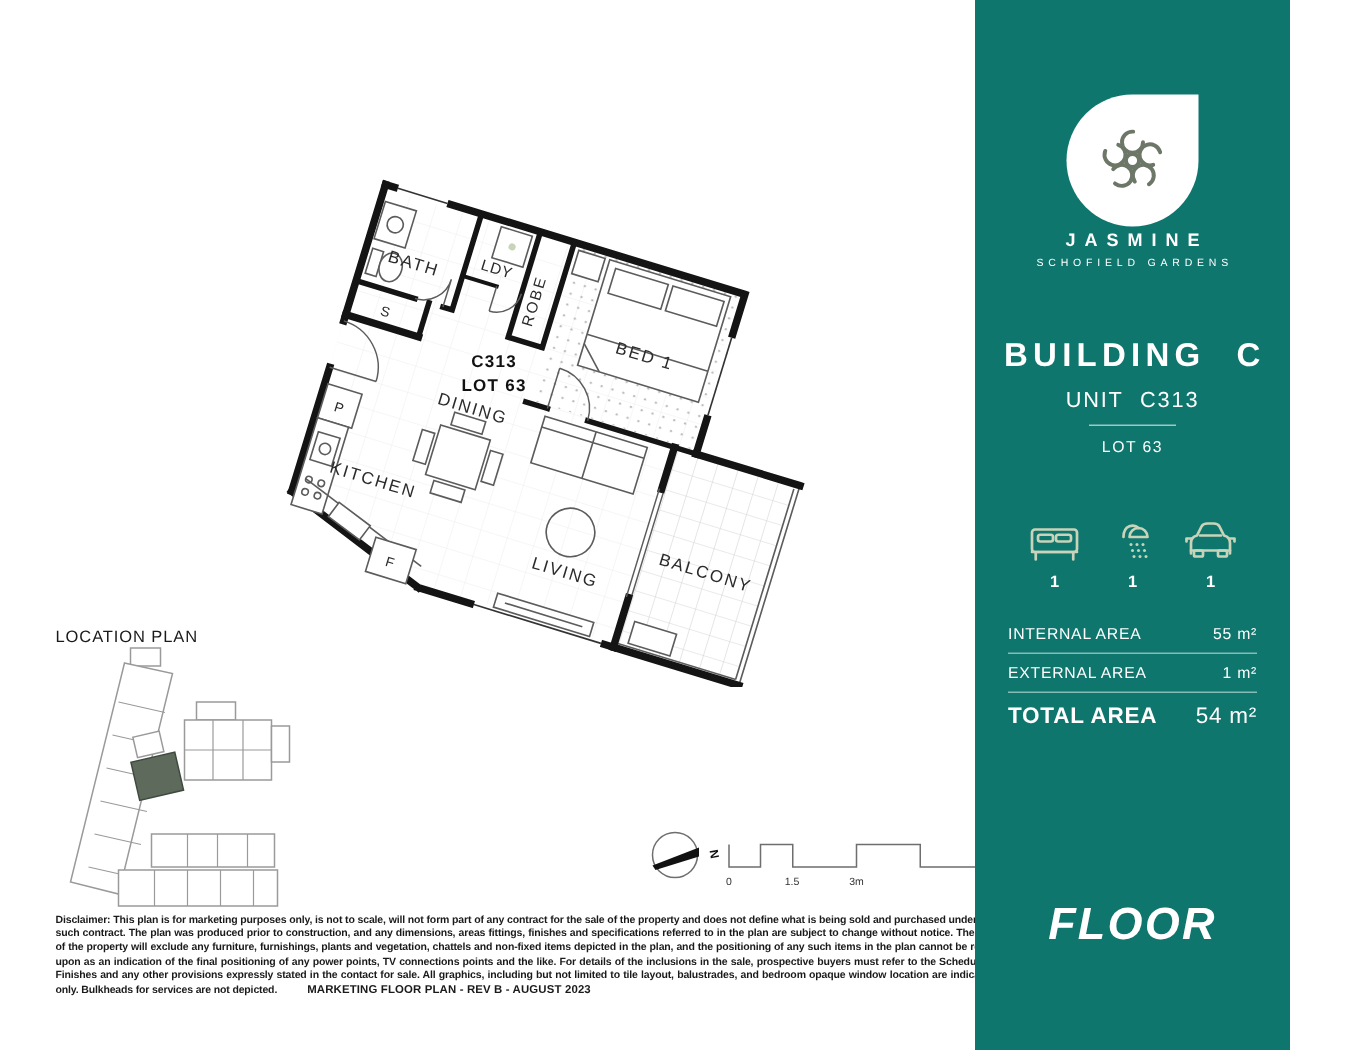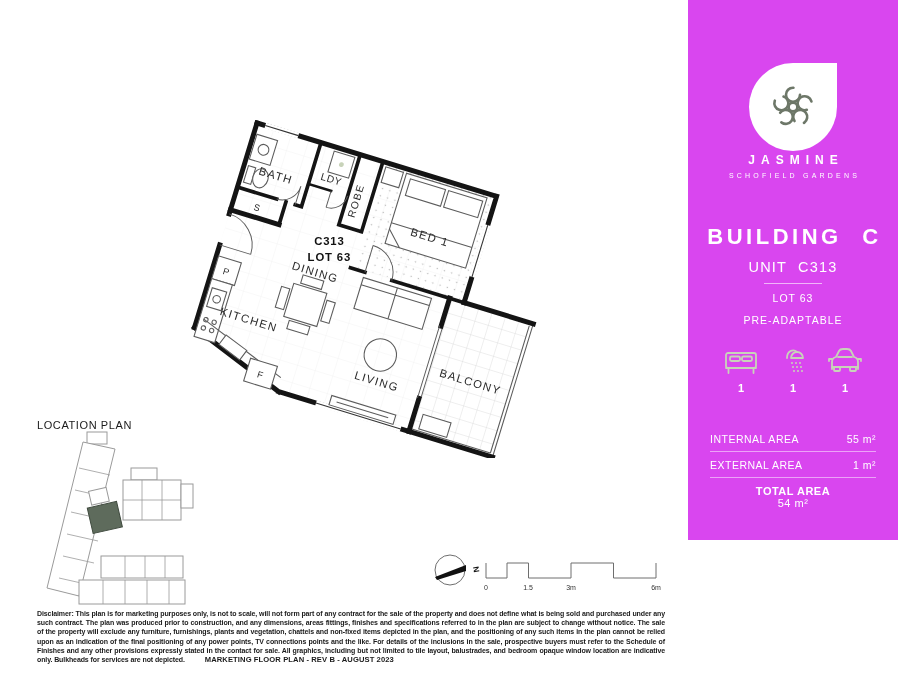--- a/index.html
+++ b/index.html
@@ -1,45 +1,45 @@
 <!DOCTYPE html>
 <html><head>
 <meta charset="utf-8">
 <style>
   html,body{margin:0;padding:0;background:#fff;}
   #canvas{position:relative;width:900px;height:700px;background:#fff;overflow:hidden;
           font-family:"Liberation Sans",sans-serif;}
 
   
-  .panel{position:absolute;left:688px;top:0;width:210px;height:540px;background:#d946ef;}
+  .panel{position:absolute;left:650px;top:0;width:210px;height:700px;background:#0f766e;}
   .panel .ctr{position:absolute;left:0;width:100%;text-align:center;color:#fff;}
   .logo-drop{position:absolute;left:61px;top:63px;width:88px;height:88px;background:#fff;
              border-radius:50% 0 50% 50%;}
   .logo-drop svg{position:absolute;left:16px;top:16px;}
   .fl{fill:none;stroke:#6d7768;stroke-width:3;}
   .brand-name{top:153px;font-size:12px;font-weight:bold;letter-spacing:6px;text-indent:6px;}
   .brand-sub{top:172px;font-size:7px;letter-spacing:3.2px;text-indent:3px;color:#e3e8da;}
   .building{top:224px;font-size:22px;font-weight:bold;letter-spacing:3.5px;word-spacing:11px;
             color:#b2c0a2;text-indent:3px;}
   .unit{top:259px;font-size:14.5px;font-weight:normal;letter-spacing:1.2px;word-spacing:6px;}
   .pdivider{position:absolute;left:76px;top:283px;width:58px;border-top:1px solid rgba(255,255,255,.6);}
   .lot{top:292px;font-size:10.5px;letter-spacing:1px;}
   .variant{top:314px;font-size:10.5px;letter-spacing:1px;}
   .stats{position:absolute;left:0;top:346px;width:100%;display:flex;justify-content:center;gap:10px;}
   .stat{width:42px;display:flex;flex-direction:column;align-items:center;}
   .stat svg{display:block;}
   .ic{fill:none;stroke:#c8d3b9;stroke-width:1.8;stroke-linecap:round;stroke-linejoin:round;}
   .icf{fill:#c8d3b9;stroke:none;}
   .stat .count{margin-top:5px;color:#fff;font-size:11px;font-weight:bold;}
-  .areas{position:absolute;left:22px;top:410px;width:166px;color:#fff;margin-top:16px;}
+  .areas{position:absolute;left:22px;top:410px;width:166px;color:#fff;}
   .arow{display:flex;justify-content:space-between;align-items:center;padding:7px 0 6px 0;
         font-size:10.5px;letter-spacing:.5px;}
   .arow.rule{border-bottom:1px solid rgba(255,255,255,.5);}
   .arow .v{font-weight:normal;}
-  .arow.total{font-weight:bold;font-size:11px;flex-direction:column;}
+  .arow.total{font-weight:bold;font-size:15px;}
   .aland{top:600px;font-size:30px;font-weight:bold;font-style:italic;letter-spacing:1.5px;}
 
   
   .loc-title{position:absolute;left:37px;top:419px;font-size:11px;font-weight:normal;
              letter-spacing:.6px;color:#1a1a1a;}
   .disclaimer{position:absolute;left:37px;top:602px;width:628px;font-size:7px;line-height:9.2px;
               color:#1a1a1a;font-weight:600;letter-spacing:-.1px;text-align:justify;}
   .disclaimer b{font-weight:bold;}
   .rev{font-size:7.6px;letter-spacing:.1px;margin-left:20px;white-space:nowrap;}
 
@@ -238,21 +238,20 @@
         </g>
       </svg>
     </div>
     <div class="ctr brand-name">JASMINE</div>
     <div class="ctr brand-sub">SCHOFIELD GARDENS</div>
 
     <div class="ctr building">BUILDING C</div>
     <div class="ctr unit">UNIT C313</div>
     <div class="pdivider"></div>
     <div class="ctr lot">LOT 63</div>
-    <div class="ctr variant">PRE-ADAPTABLE</div>
 
     <div class="stats">
       <div class="stat">
         <svg width="40" height="31" viewBox="0 0 40 31">
           <rect class="ic" x="5" y="7" width="30" height="15" rx="2"></rect>
           <rect class="ic" x="9" y="10.5" width="10" height="4.5" rx="1.5"></rect>
           <rect class="ic" x="21" y="10.5" width="10" height="4.5" rx="1.5"></rect>
           <path class="ic" d="M5,22 H35 M7.5,22 V27 M32.5,22 V27"></path>
         </svg>
         <div class="count">1</div>
@@ -295,16 +294,16 @@
       <div class="arow rule">
         <span>EXTERNAL AREA</span>
         <span class="v">1 m²</span>
       </div>
       <div class="arow total">
         <span>TOTAL AREA</span>
         <span class="v">54 m²</span>
       </div>
     </div>
 
-    <div class="ctr aland">UNIT</div>
+    <div class="ctr aland">FLOOR</div>
   </div>
 
 </div>
 
 </body></html>

